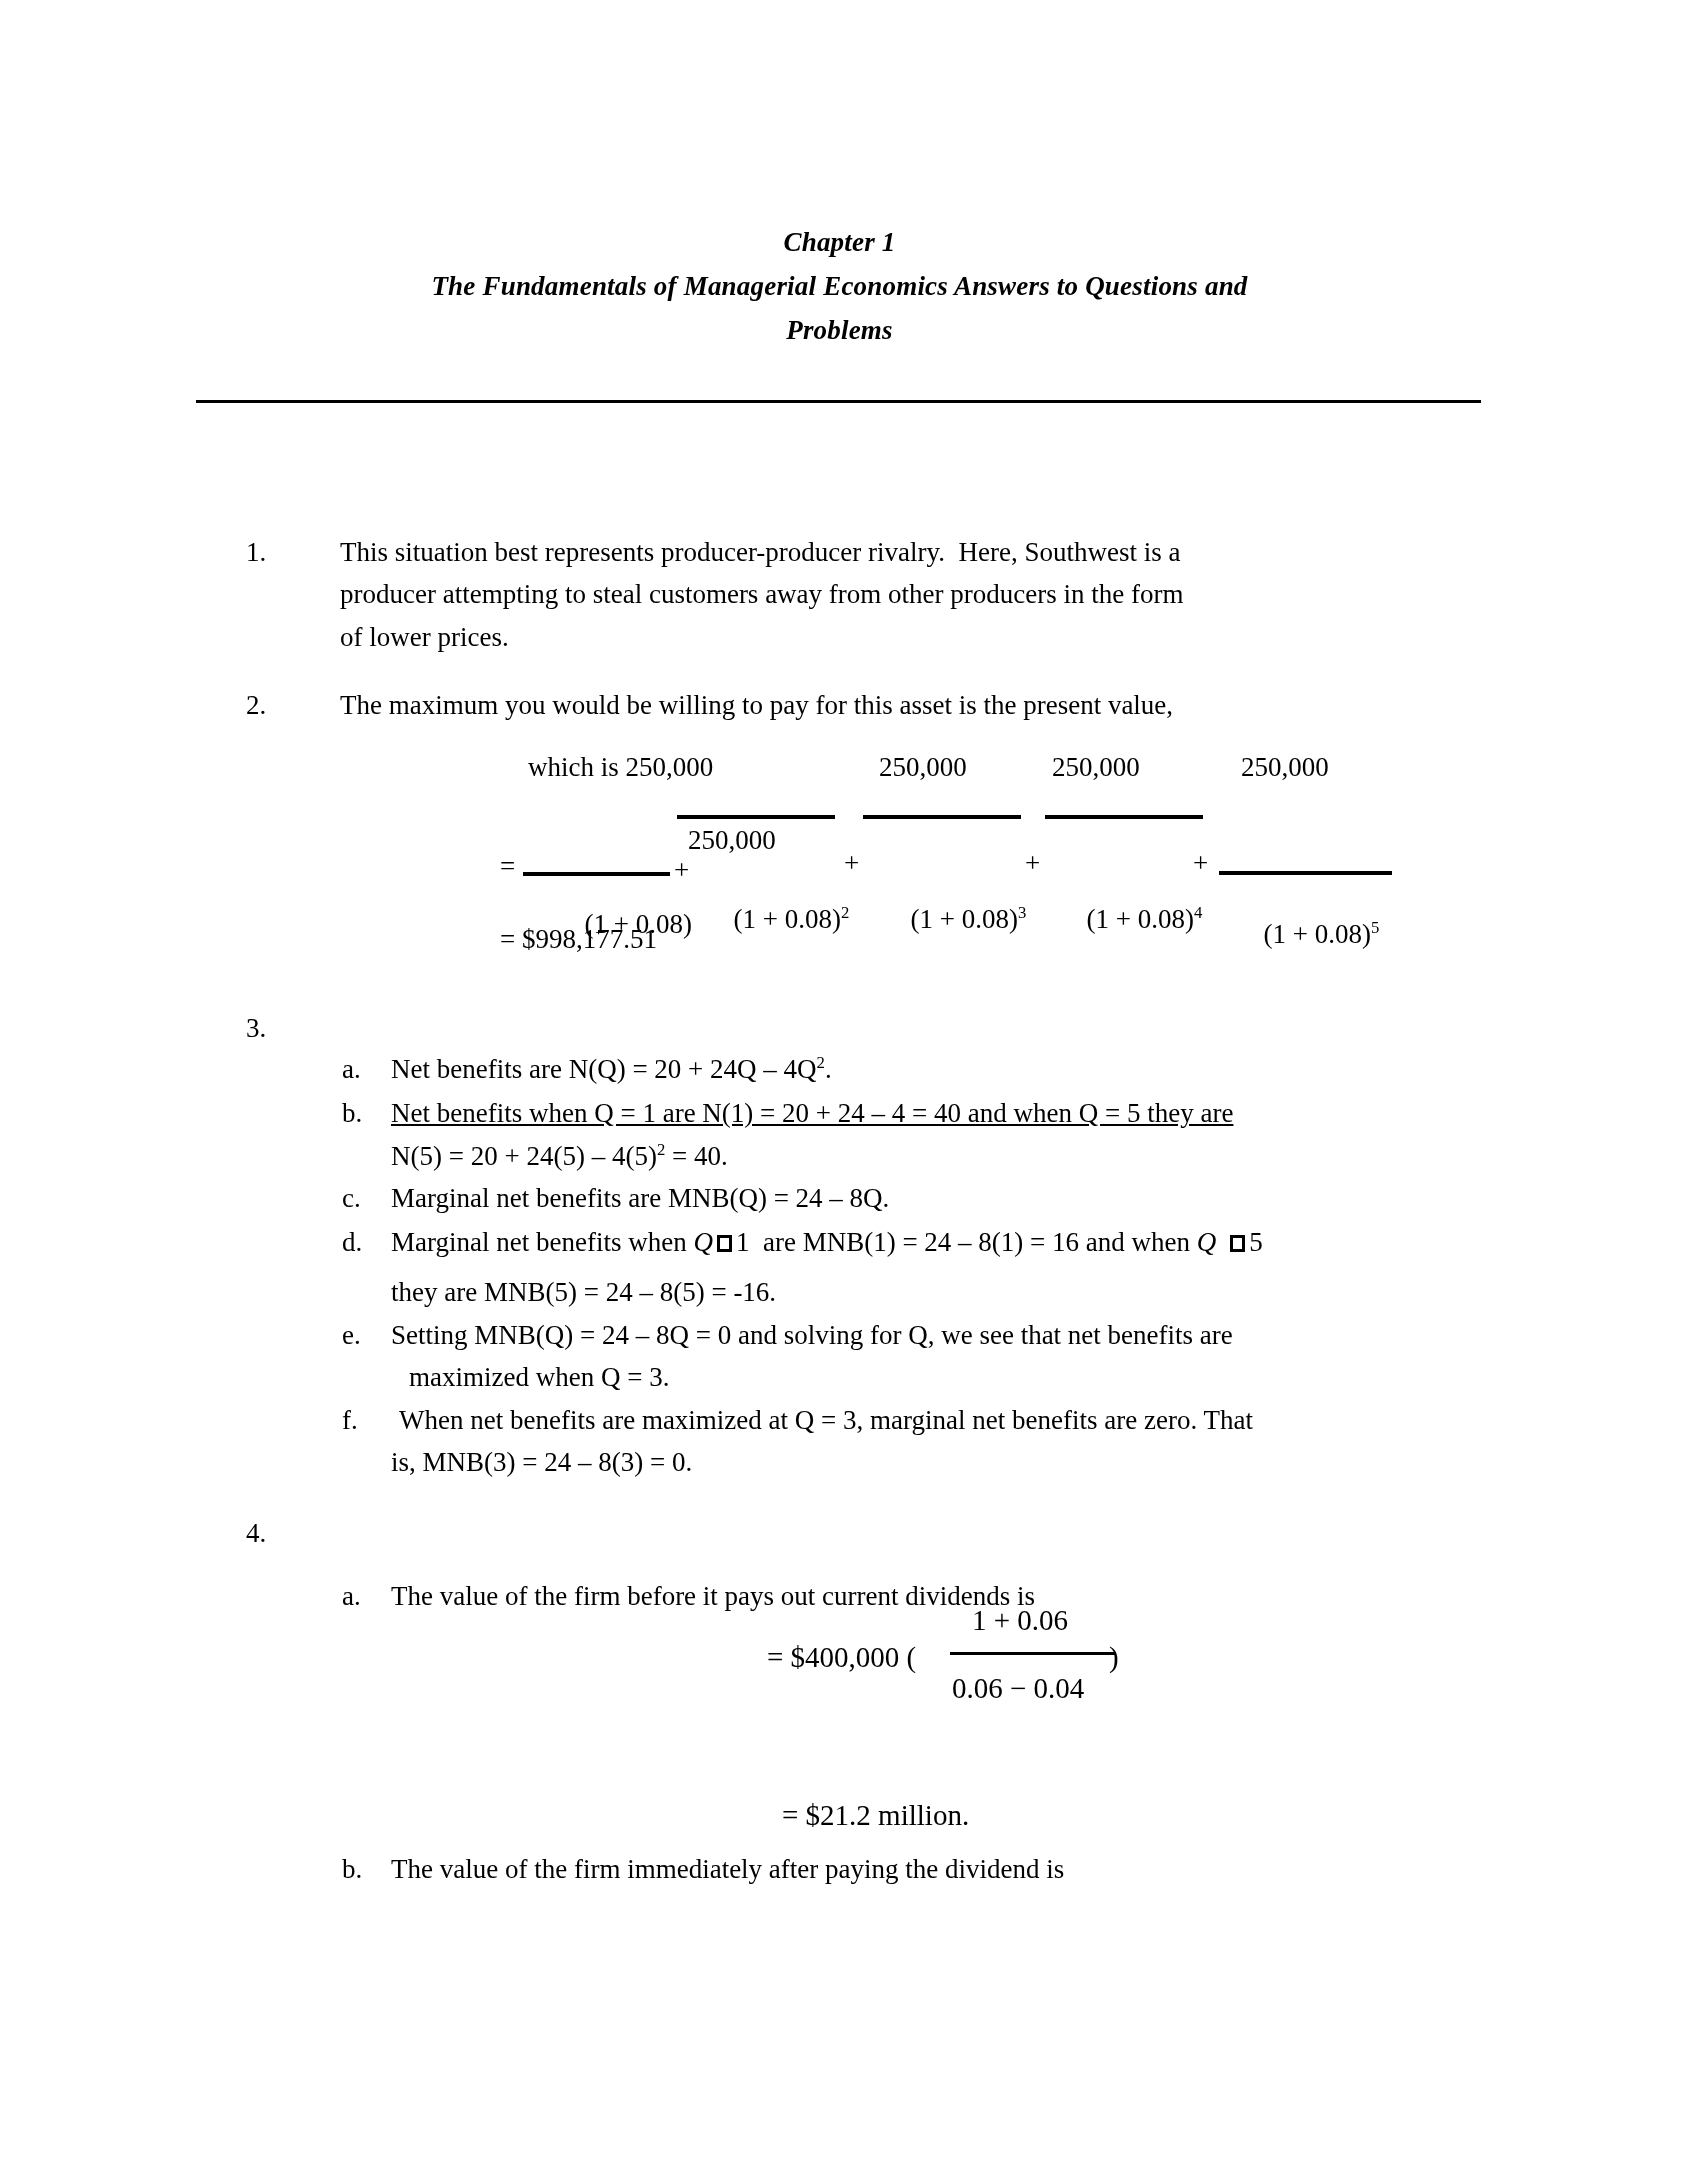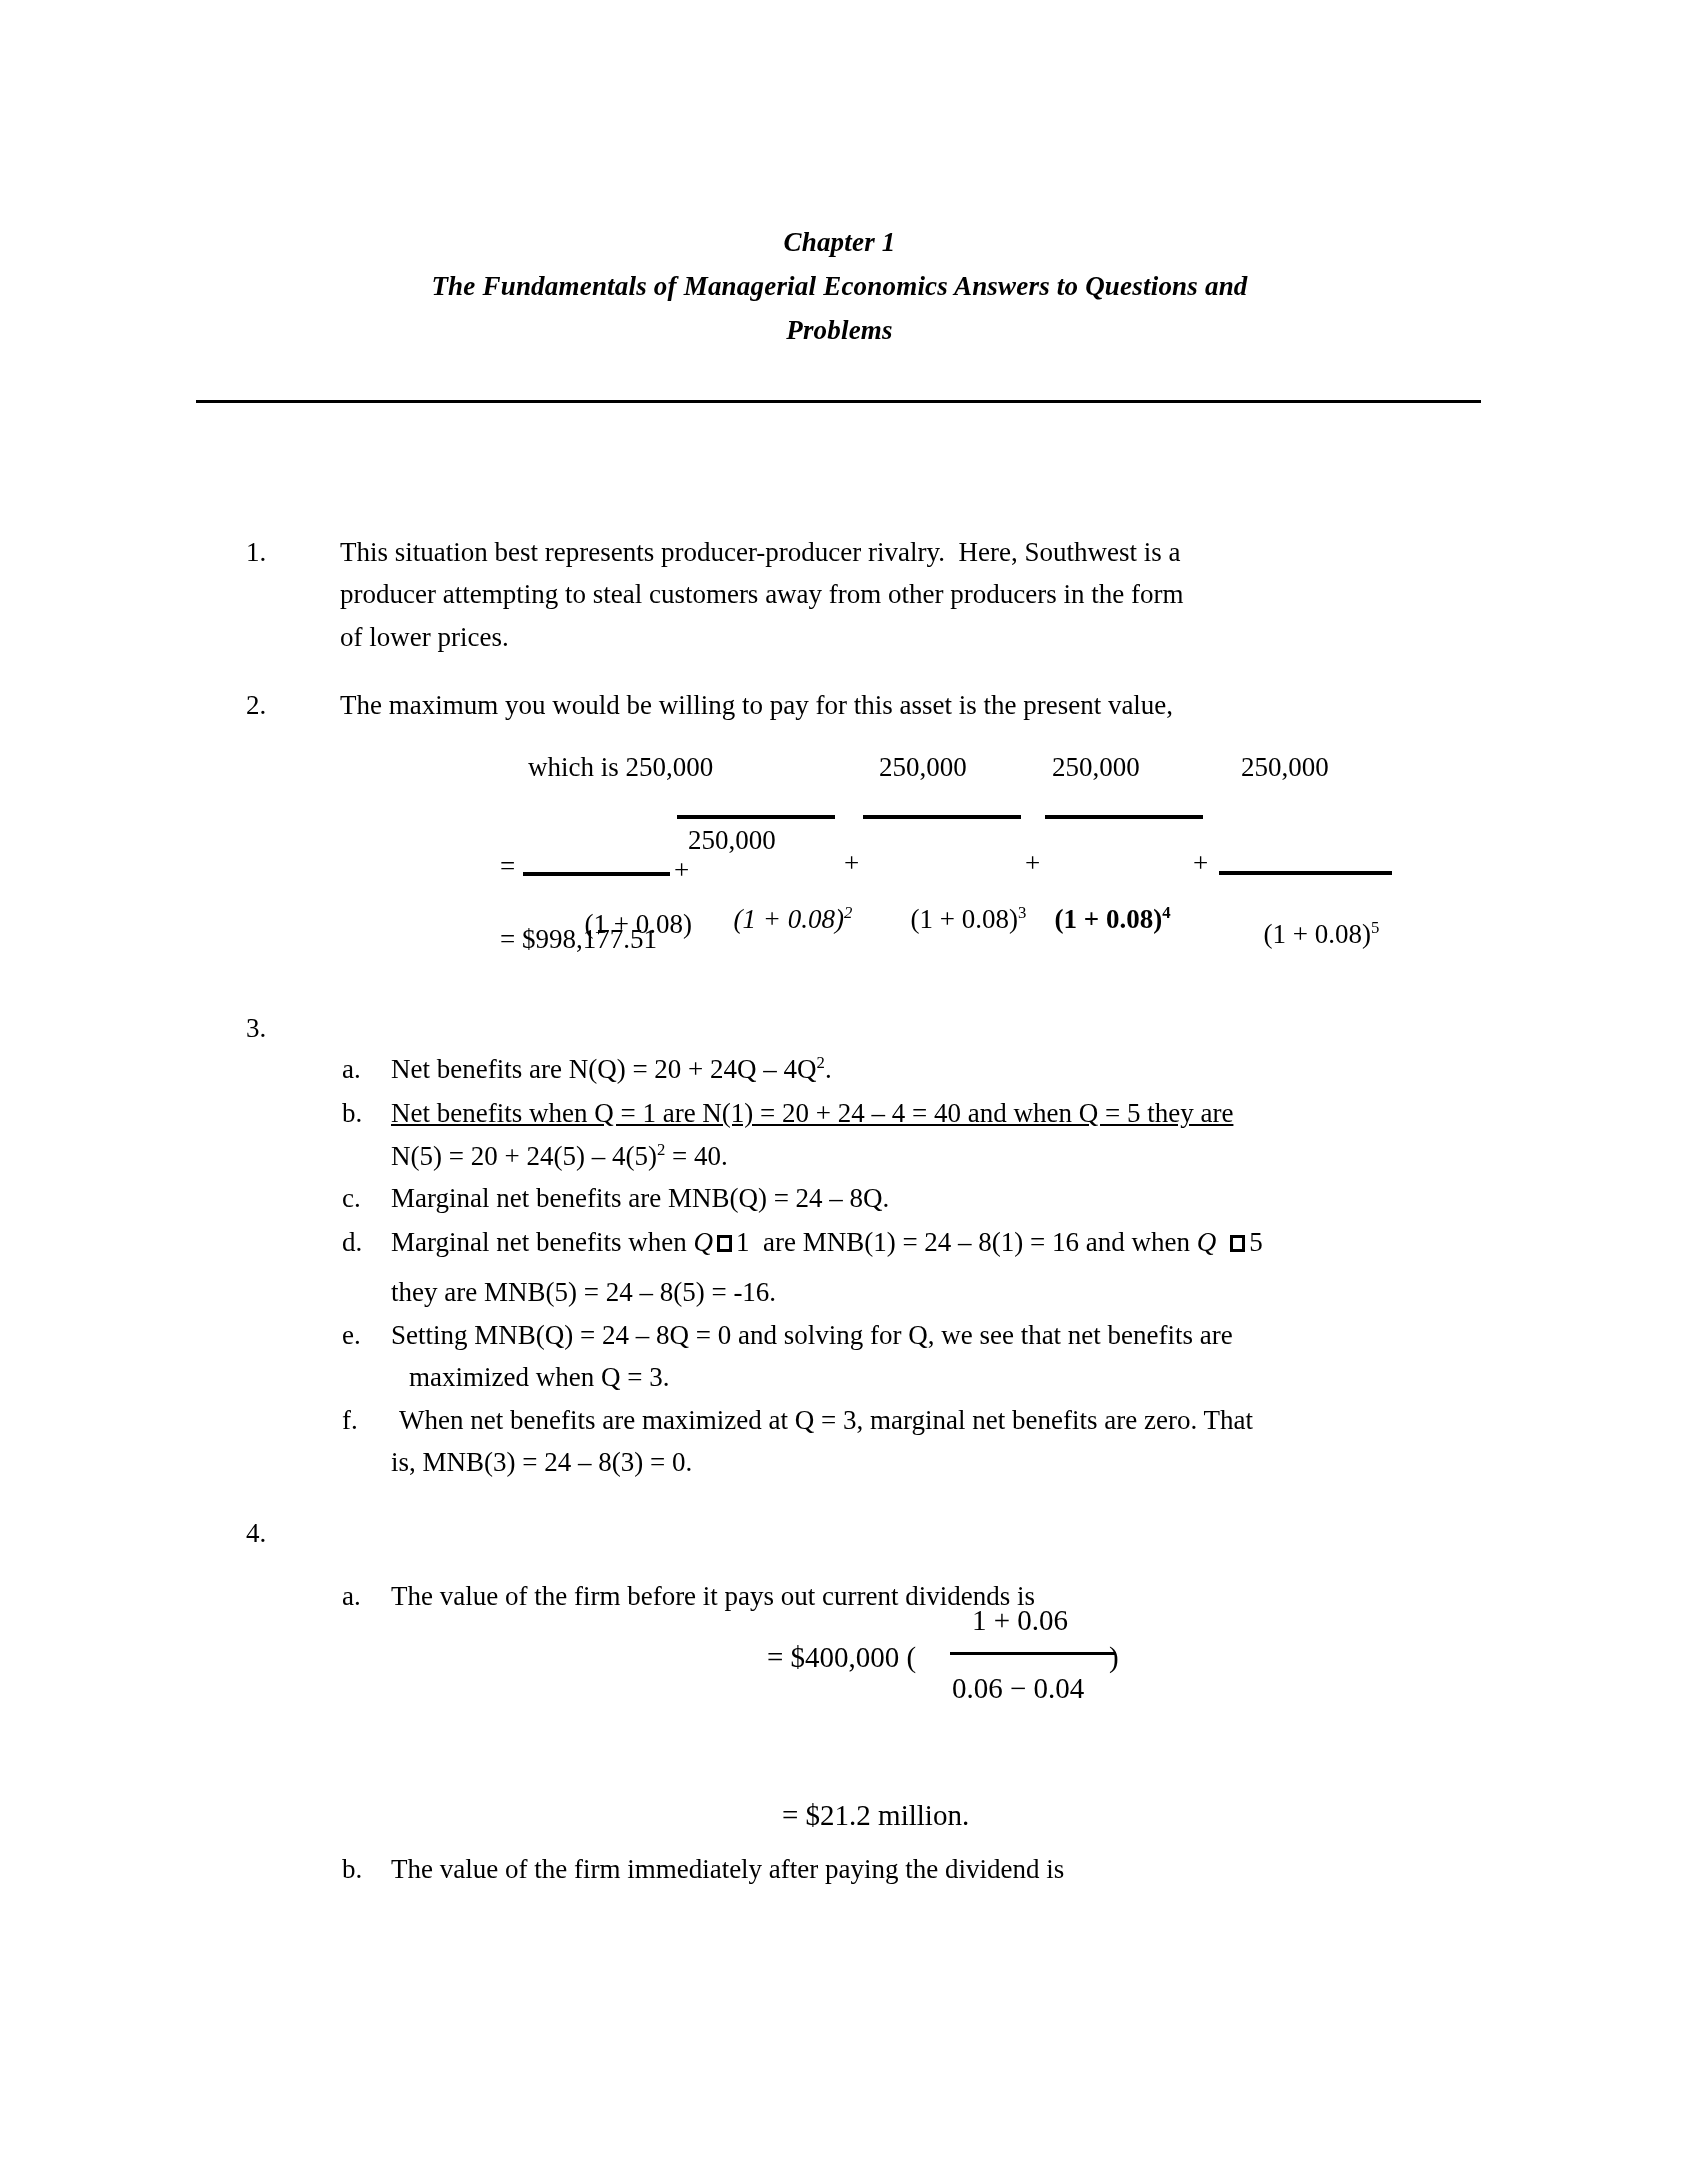--- a/index.html
+++ b/index.html
@@ -145,27 +145,27 @@
     <div class="bar" style="left:523px; top:872px; width:147px;"></div>
 
     <div class="plus" style="left:674px; top:855px;">+</div>
     <div class="plus" style="left:844px; top:848px;">+</div>
     <div class="plus" style="left:1025px; top:848px;">+</div>
     <div class="plus" style="left:1193px; top:848px;">+</div>
 
     <div class="lbl" style="left:544px; top:878px;">
       <span>(1 + 0.08)</span>
     </div>
-    <div class="lbl" style="left:693px; top:873px;font-style:italic;">
+    <div class="lbl" style="left:693px; top:873px;">
       <span>(1 + 0.08)</span><sup>2</sup>
     </div>
     <div class="lbl" style="left:870px; top:873px;">
       <span>(1 + 0.08)</span><sup>3</sup>
     </div>
-    <div class="lbl" style="left:1014px; top:873px;font-weight:bold;">
+    <div class="lbl" style="left:1046px; top:873px;">
       <span>(1 + 0.08)</span><sup>4</sup>
     </div>
 
     <div class="bar" style="left:1219px; top:871px; width:173px;"></div>
     <div class="lbl" style="left:1223px; top:888px;">
       <span>(1 + 0.08)</span><sup>5</sup>
     </div>
 
     <div class="lbl" style="left:500px; top:924px;">= $998,177.51</div>
   </div>

